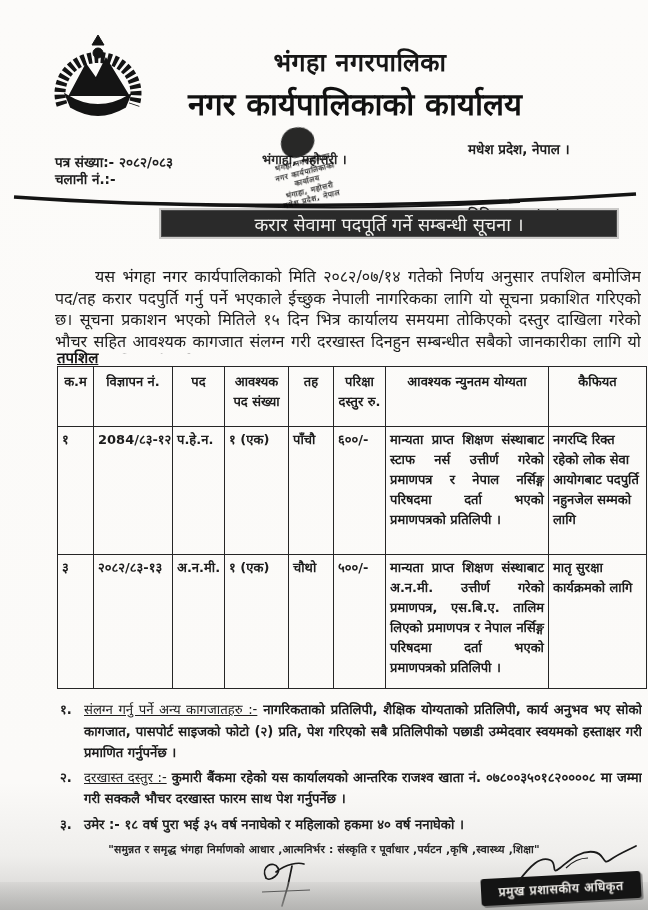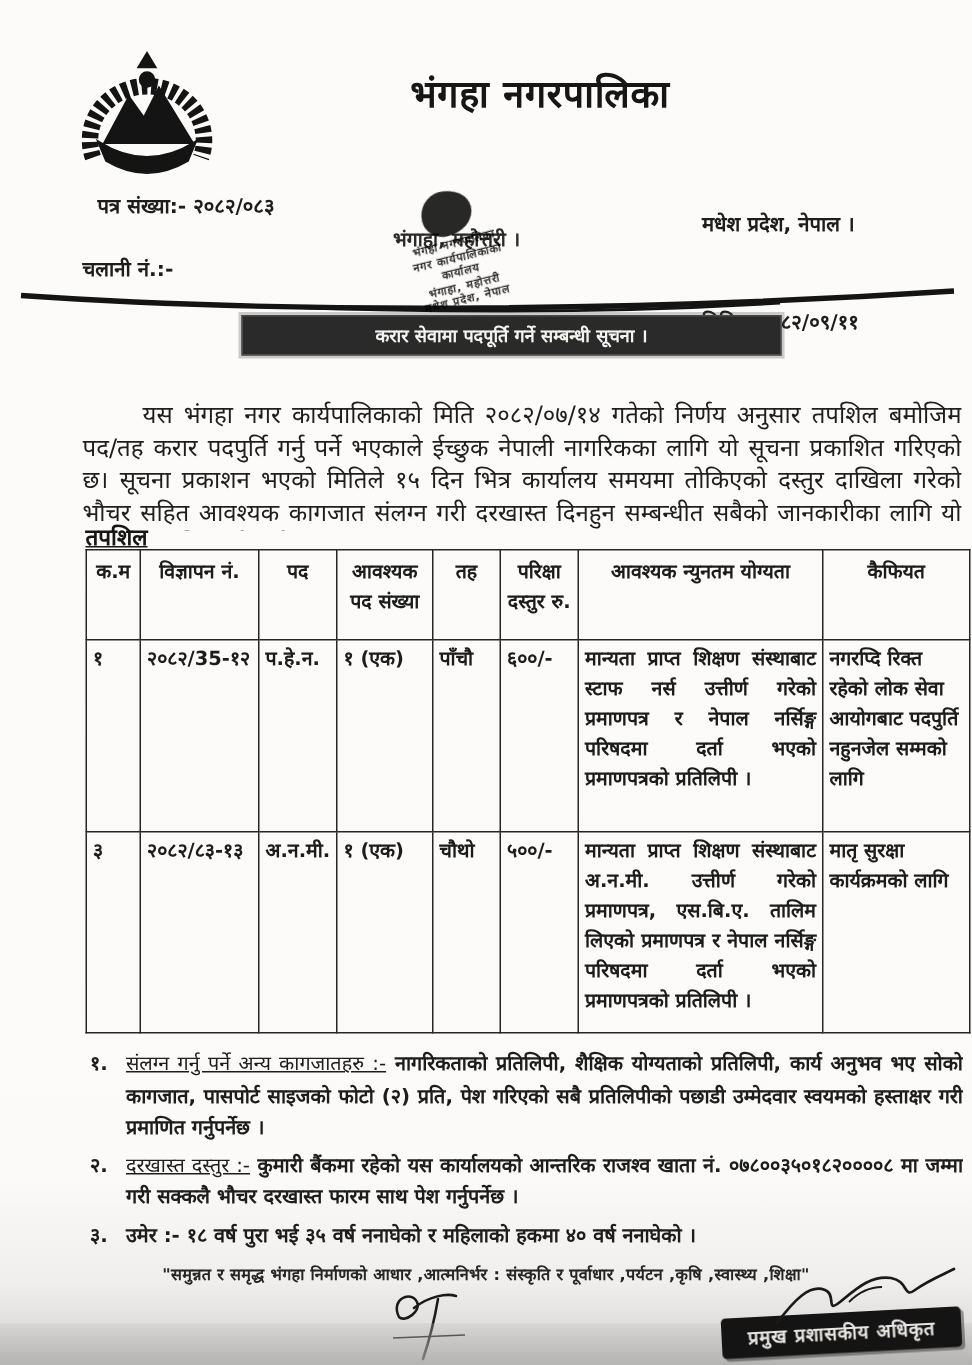--- a/index.html
+++ b/index.html
@@ -21,41 +21,41 @@
   .emblem{position:absolute;left:46px;top:33px;width:104px;height:100px;}
   .title-muni{
     position:absolute;left:150px;top:44px;width:420px;text-align:center;
     font-size:25px;font-weight:bold;letter-spacing:.5px;color:#161616;
   }
   .title-office{
     position:absolute;left:120px;top:82px;width:470px;text-align:center;
     font-size:31px;font-weight:bold;color:#111;
   }
   .meta{position:absolute;font-size:13.5px;font-weight:600;color:#1d1d1d;white-space:nowrap;}
-  .m-letter{left:55px;top:128px;margin-left:10px;}
+  .m-letter{left:55px;top:153px;}
   .m-chalani{left:55px;top:170px;}
   .m-province{left:468px;top:140px;}
   .m-date{left:468px;top:169px;margin-top:36px;}
   .m-address{left:262px;top:150px;font-size:13px;color:#2a2a2a;}
   
   .stamp{
     position:absolute;left:240px;top:126px;width:136px;height:116px;
     transform:rotate(-14deg);
     color:#161616;text-align:center;font-weight:bold;
     filter:blur(.35px);opacity:.92;mix-blend-mode:multiply;z-index:5;
   }
   .stamp .blob{width:34px;height:30px;margin:0 auto 1px;background:#151515;
     border-radius:46% 54% 58% 42%/55% 48% 52% 45%;}
   .stamp .sline{font-size:7.5px;line-height:9.5px;letter-spacing:.6px;transform:skewX(-4deg);}
   
   .rule{position:absolute;left:0;top:186px;width:648px;height:32px;}
   .banner{
-    position:absolute;left:161px;top:210px;width:360px;height:27px;z-index:4;
+    position:absolute;left:161px;top:210px;width:456px;height:27px;z-index:4;
     background:#2a2a2a;border:1px solid #4a4a4a;box-sizing:border-box;
-    color:#f3f3f0;font-size:12px;font-weight:bold;
+    color:#f3f3f0;font-size:18px;font-weight:normal;
     display:flex;align-items:center;justify-content:center;white-space:nowrap;
     box-shadow:0 0 0 2px rgba(60,60,60,.25);
   }
   .published{
     position:absolute;left:104px;top:244px;width:440px;text-align:center;
     font-size:17px;font-weight:bold;color:#141414;
   }
   .body-par{
     position:absolute;left:55px;top:266px;width:586px;max-height:88px;overflow:hidden;
     font-size:16px;font-weight:400;line-height:21.5px;text-align:justify;
@@ -110,20 +110,21 @@
     <g fill="#141414" stroke="#141414">
       <path d="M16,72 A38 36 0 1 1 88,72" fill="none" stroke-width="11" stroke-dasharray="4 2.6"></path>
       <path d="M24,62 L40,32 L50,46 L60,26 L82,62 Z" stroke-width="2"></path>
       <path d="M20,62 Q52,82 84,62 L79,74 Q52,90 25,74 Z" stroke-width="2"></path>
       <circle cx="52" cy="20" r="5"></circle>
       <path d="M46,12 L52,2 L58,12 Z"></path>
     </g>
   </svg>
 
   <div class="title-muni">भंगहा नगरपालिका</div>
+  <div class="title-office">नगर कार्यपालिकाको कार्यालय</div>
 
   <div class="meta m-letter">
     <span>पत्र संख्या:-</span>
     <span>२०८२/०८३</span>
   </div>
   <div class="meta m-chalani">चलानी नं.:-</div>
   <div class="meta m-province">मधेश प्रदेश, नेपाल ।</div>
   <div class="meta m-date">
     <span>मिति:-</span>
     <span>२०८२/०९/११</span>
@@ -169,21 +170,21 @@
         <th>विज्ञापन नं.</th>
         <th>पद</th>
         <th>आवश्यक पद संख्या</th>
         <th>तह</th>
         <th>परिक्षा दस्तुर रु.</th>
         <th>आवश्यक न्युनतम योग्यता</th>
         <th>कैफियत</th>
       </tr>
       <tr class="r1">
         <td class="c-center">१</td>
-        <td>२०८२/35-१२</td>
+        <td>2084/८३-१२</td>
         <td>प.हे.न.</td>
         <td>१ (एक)</td>
         <td>पाँचौ</td>
         <td>६००/-</td>
         <td class="c-qual">मान्यता प्राप्त शिक्षण संस्थाबाट स्टाफ नर्स उत्तीर्ण गरेको प्रमाणपत्र र नेपाल नर्सिङ्ग परिषदमा दर्ता भएको प्रमाणपत्रको प्रतिलिपी ।</td>
         <td>नगरप्दि रिक्त रहेको लोक सेवा आयोगबाट पदपुर्ति नहुनजेल सम्मको लागि</td>
       </tr>
       <tr class="r2">
         <td class="c-center">३</td>
         <td>२०८२/८३-१३</td>

